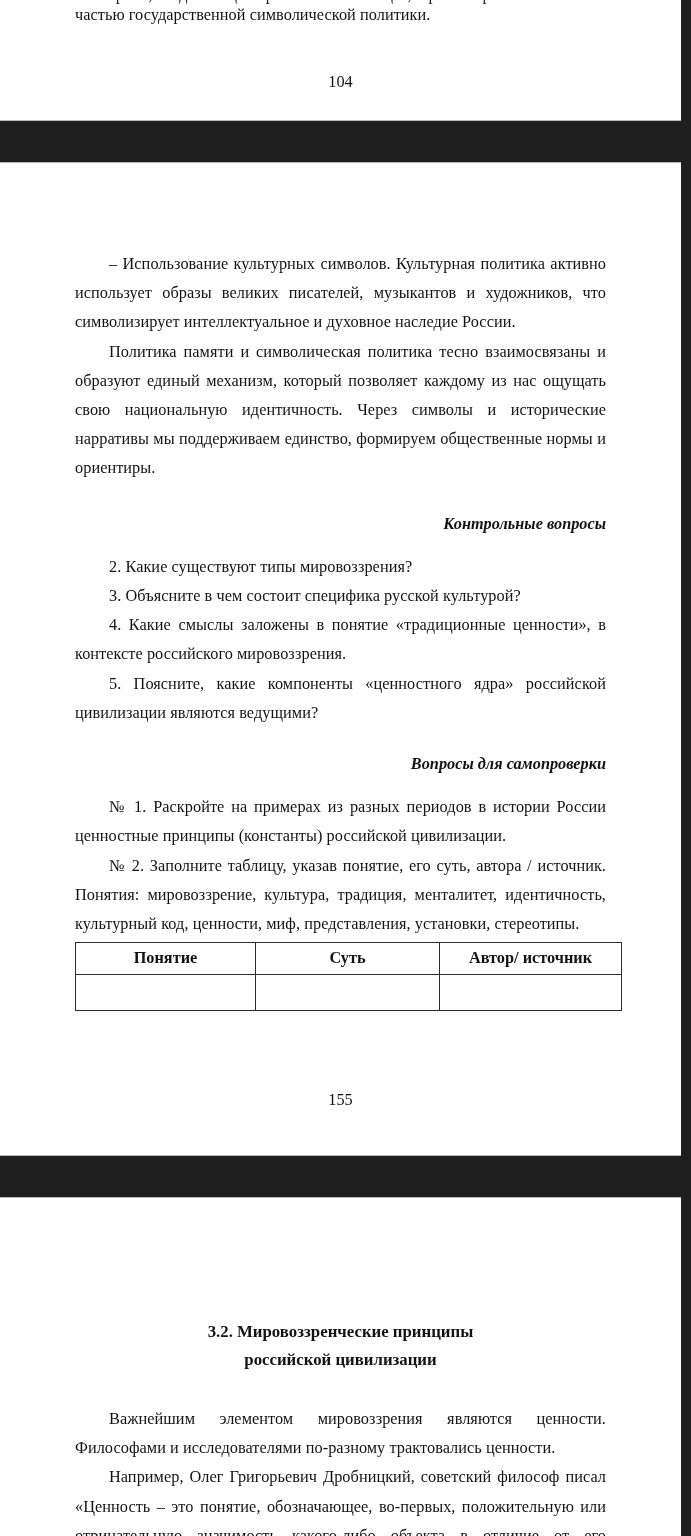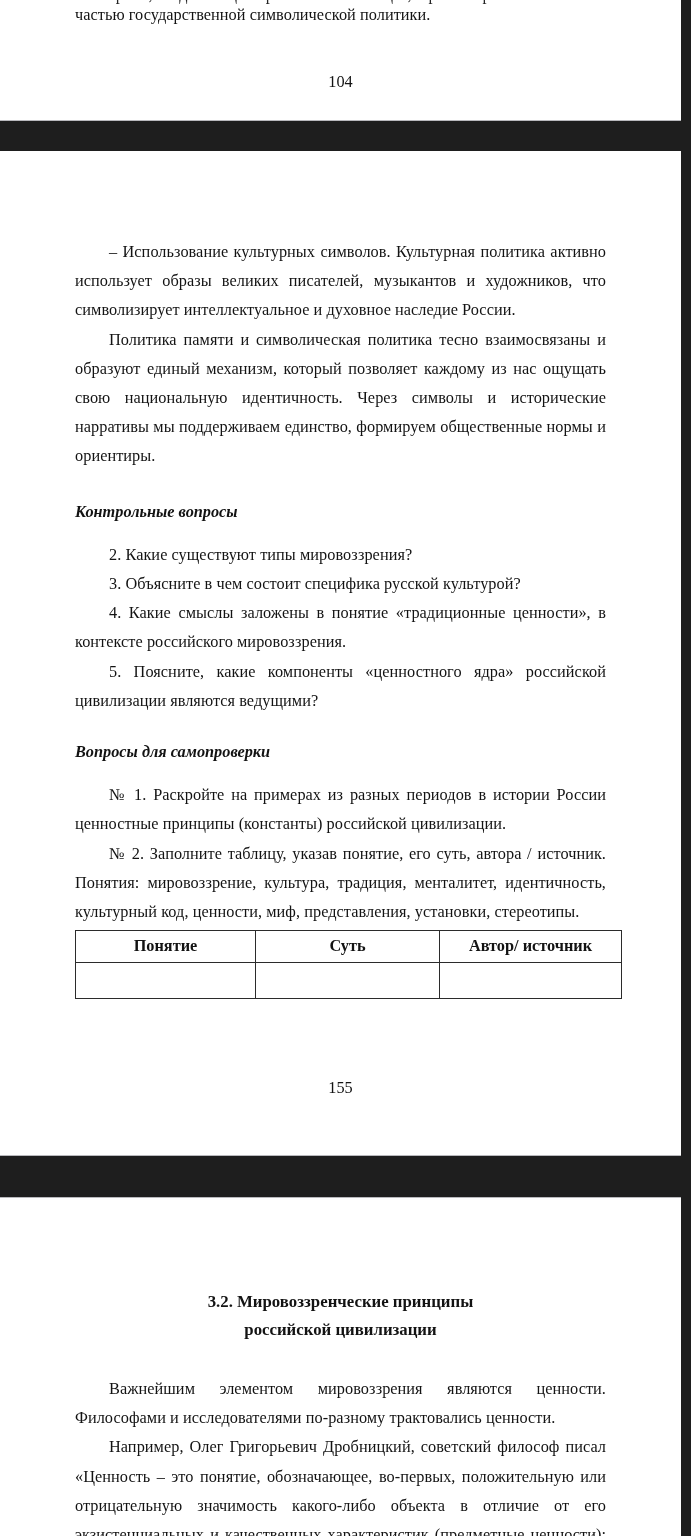--- a/index.html
+++ b/index.html
@@ -52,22 +52,22 @@
 
   
   .page {
     position: absolute;
     left: 0;
     width: 681px;
     background: #ffffff;
     box-sizing: border-box;
   }
   .page-1 { top: 0px;    height: 120px; }
-  .page-2 { top: 151px;  height: 1236px; }
-  .page-3 { top: 1202px; height: 302px; }
+  .page-2 { top: 163px;  height: 1236px; }
+  .page-3 { top: 1232px; height: 302px; }
 
   .page-inner {
     position: relative;
     width: 531px;
     margin: 0 auto;
     padding: 0;
   }
 
   
   .para {
@@ -103,21 +103,21 @@
     text-align: center;
     margin: 16px;
   }
 
   
   .section-head {
     font-size: 16.3px;
     line-height: 29.2px;
     font-weight: bold;
     font-style: italic;
-    text-align: left;
+    text-align: right;
     margin: 0;
   }
 
   
   .chapter-head {
     font-size: 16.8px;
     line-height: 28px;
     font-weight: bold;
     text-align: center;
     margin: 0;

